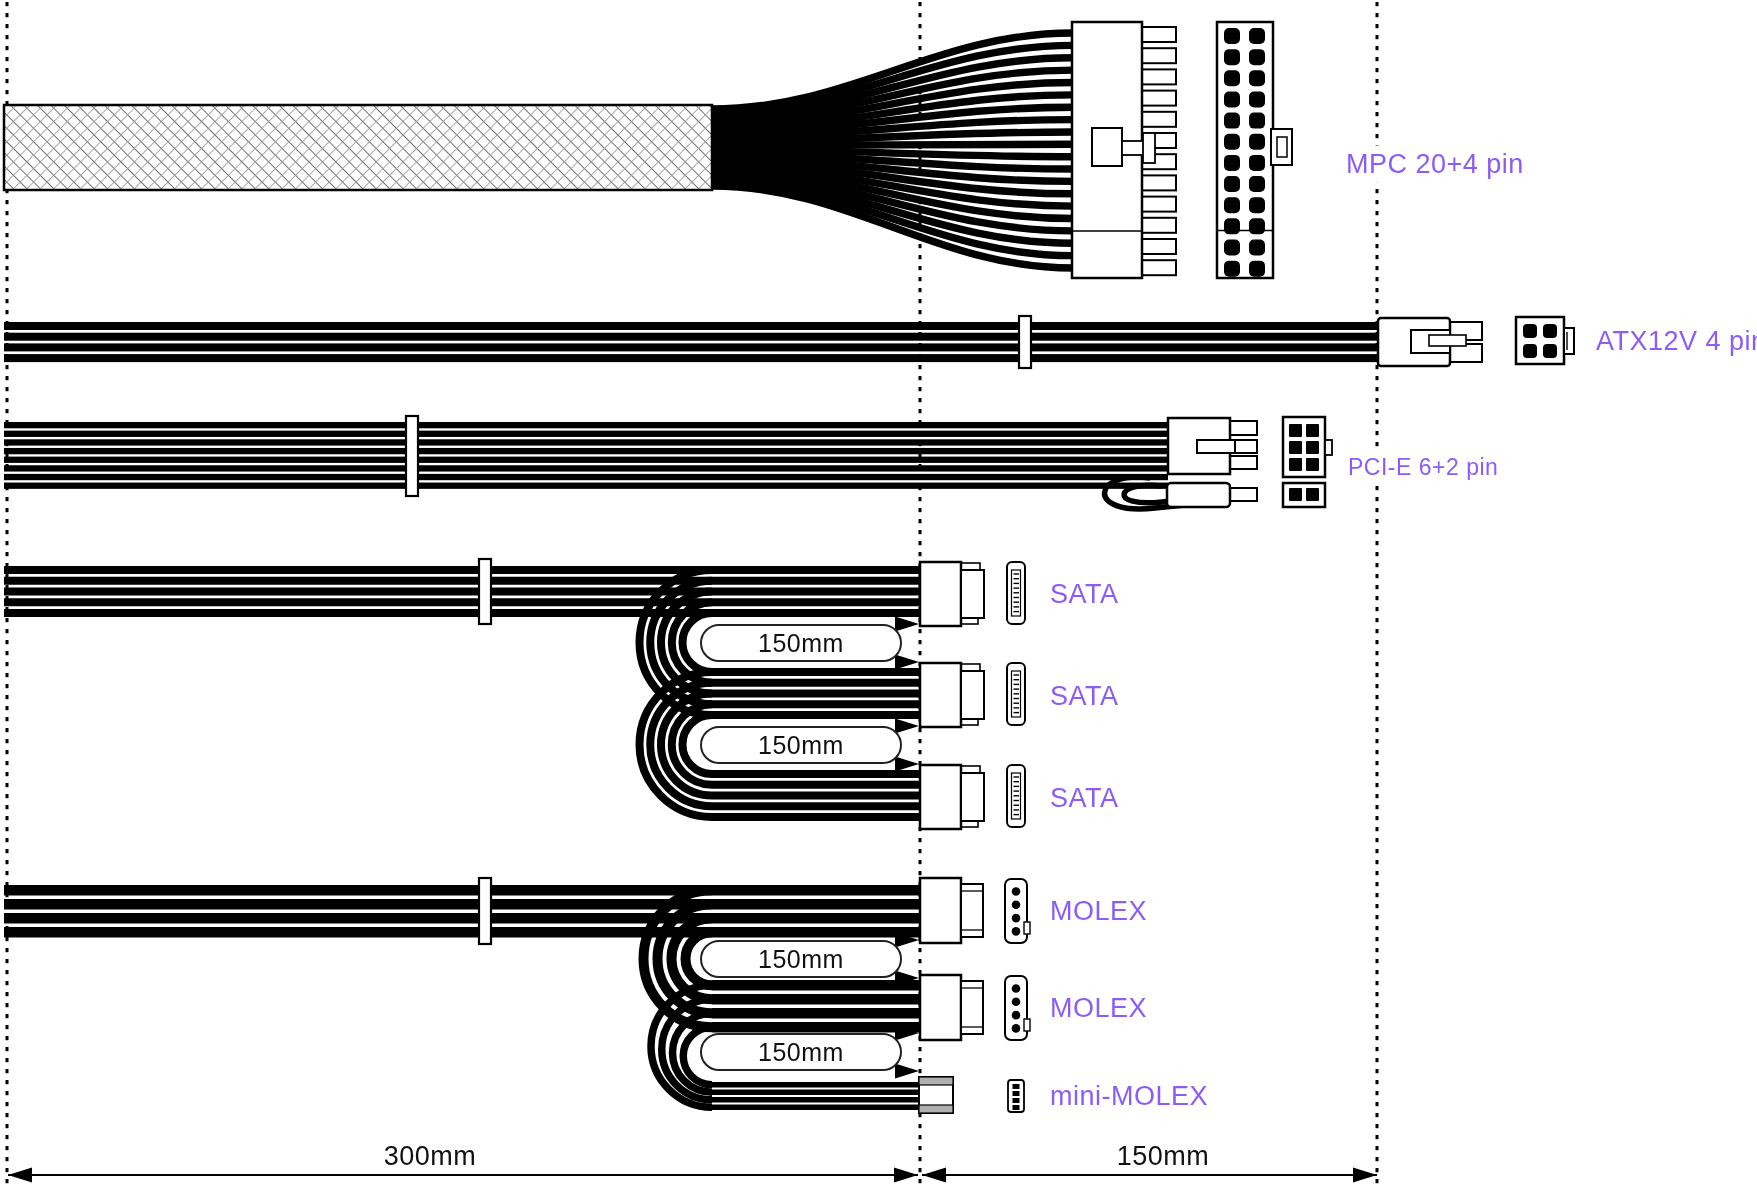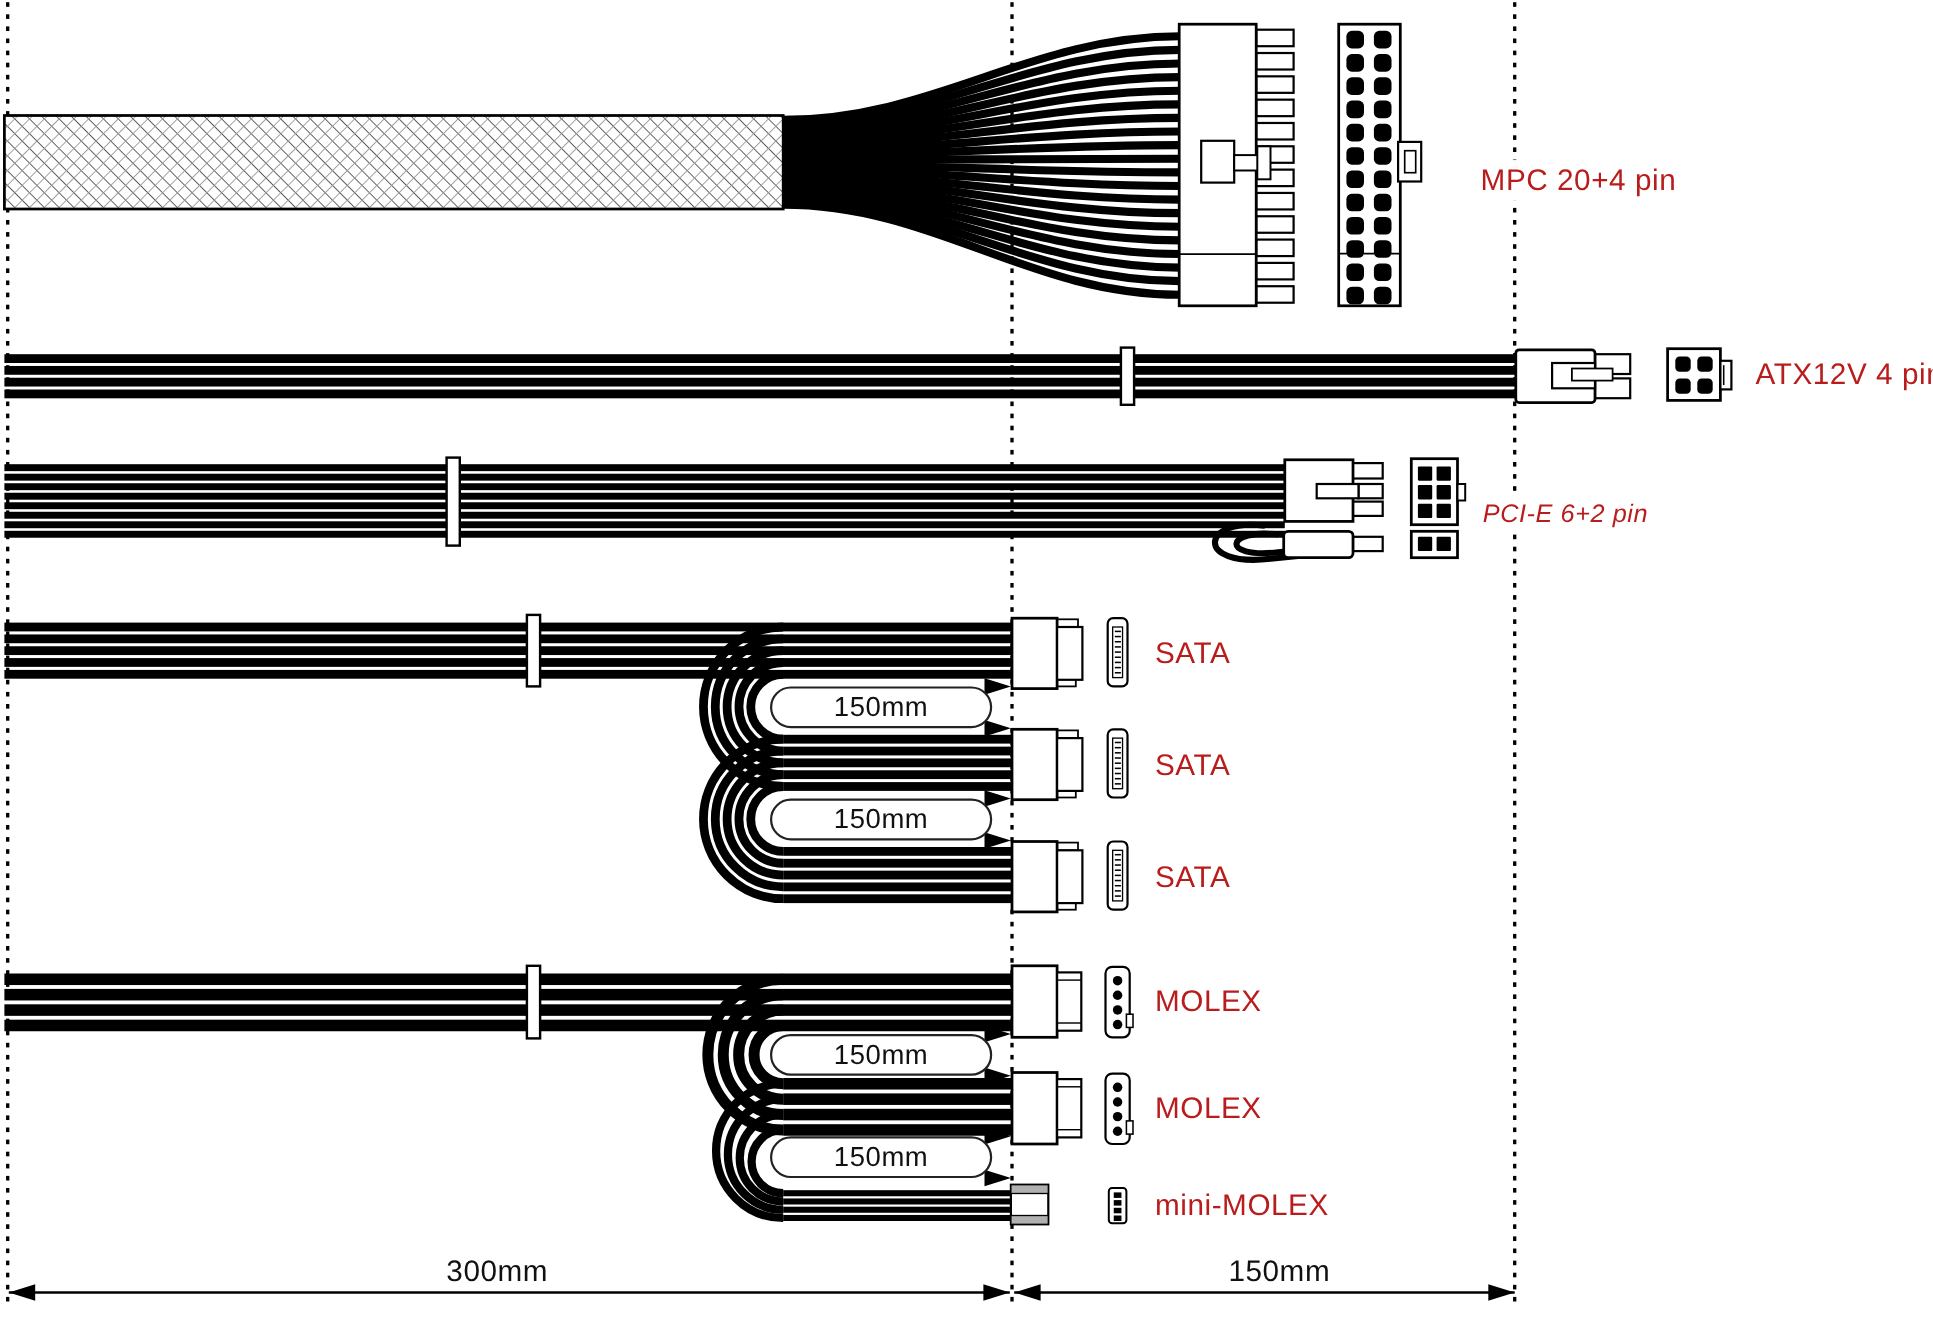--- a/index.html
+++ b/index.html
@@ -1,22 +1,22 @@
 <!DOCTYPE html>
 <html><head>
 <meta charset="utf-8">
 <style>
   html,body{margin:0;padding:0;background:#fff;}
   .stage{position:relative;width:1757px;height:1200px;background:#fff;overflow:hidden;
          font-family:"Liberation Sans", sans-serif;color:#1a1a1a;}
   .stage svg{position:absolute;left:0;top:0;}
   .lbl{position:absolute;transform:translateY(-50%);white-space:nowrap;
-       font-size:27px;letter-spacing:.5px;color:#b91c1c;}
+       font-size:27px;letter-spacing:.5px;color:#8b5cf6;}
   .lbl.bg{background:#fff;padding:3px 8px;}
-  .lbl.small{font-size:23px;font-style:italic;}
+  .lbl.small{font-size:23px;}
   .capsule{position:absolute;box-sizing:border-box;background:#fff;border:2px solid #222;
            border-radius:19px;display:flex;align-items:center;justify-content:center;
            font-size:25px;letter-spacing:.5px;color:#111;}
   .dim-label{position:absolute;transform:translate(-50%,-50%);font-size:27px;
              letter-spacing:.5px;color:#111;}
 </style>
 </head>
 <body>
 
 <div class="stage">
@@ -665,15 +665,15 @@
   <div class="lbl" style="left:1050px;top:798px;">SATA</div>
   <div class="lbl" style="left:1050px;top:911px;">MOLEX</div>
   <div class="lbl" style="left:1050px;top:1008px;">MOLEX</div>
   <div class="lbl" style="left:1050px;top:1096px;text-align:right;">mini-MOLEX</div>
 
   <div class="capsule" style="left:700px;top:624px;width:202px;height:38px;">150mm</div>
   <div class="capsule" style="left:700px;top:726px;width:202px;height:38px;">150mm</div>
   <div class="capsule" style="left:700px;top:940px;width:202px;height:38px;">150mm</div>
   <div class="capsule" style="left:700px;top:1033px;width:202px;height:38px;">150mm</div>
 
-  <div class="dim-label" style="left:430px;top:1156px;margin-left:22px;">300mm</div>
+  <div class="dim-label" style="left:430px;top:1156px;">300mm</div>
   <div class="dim-label" style="left:1163px;top:1156px;">150mm</div>
 </div>
 
 </body></html>

